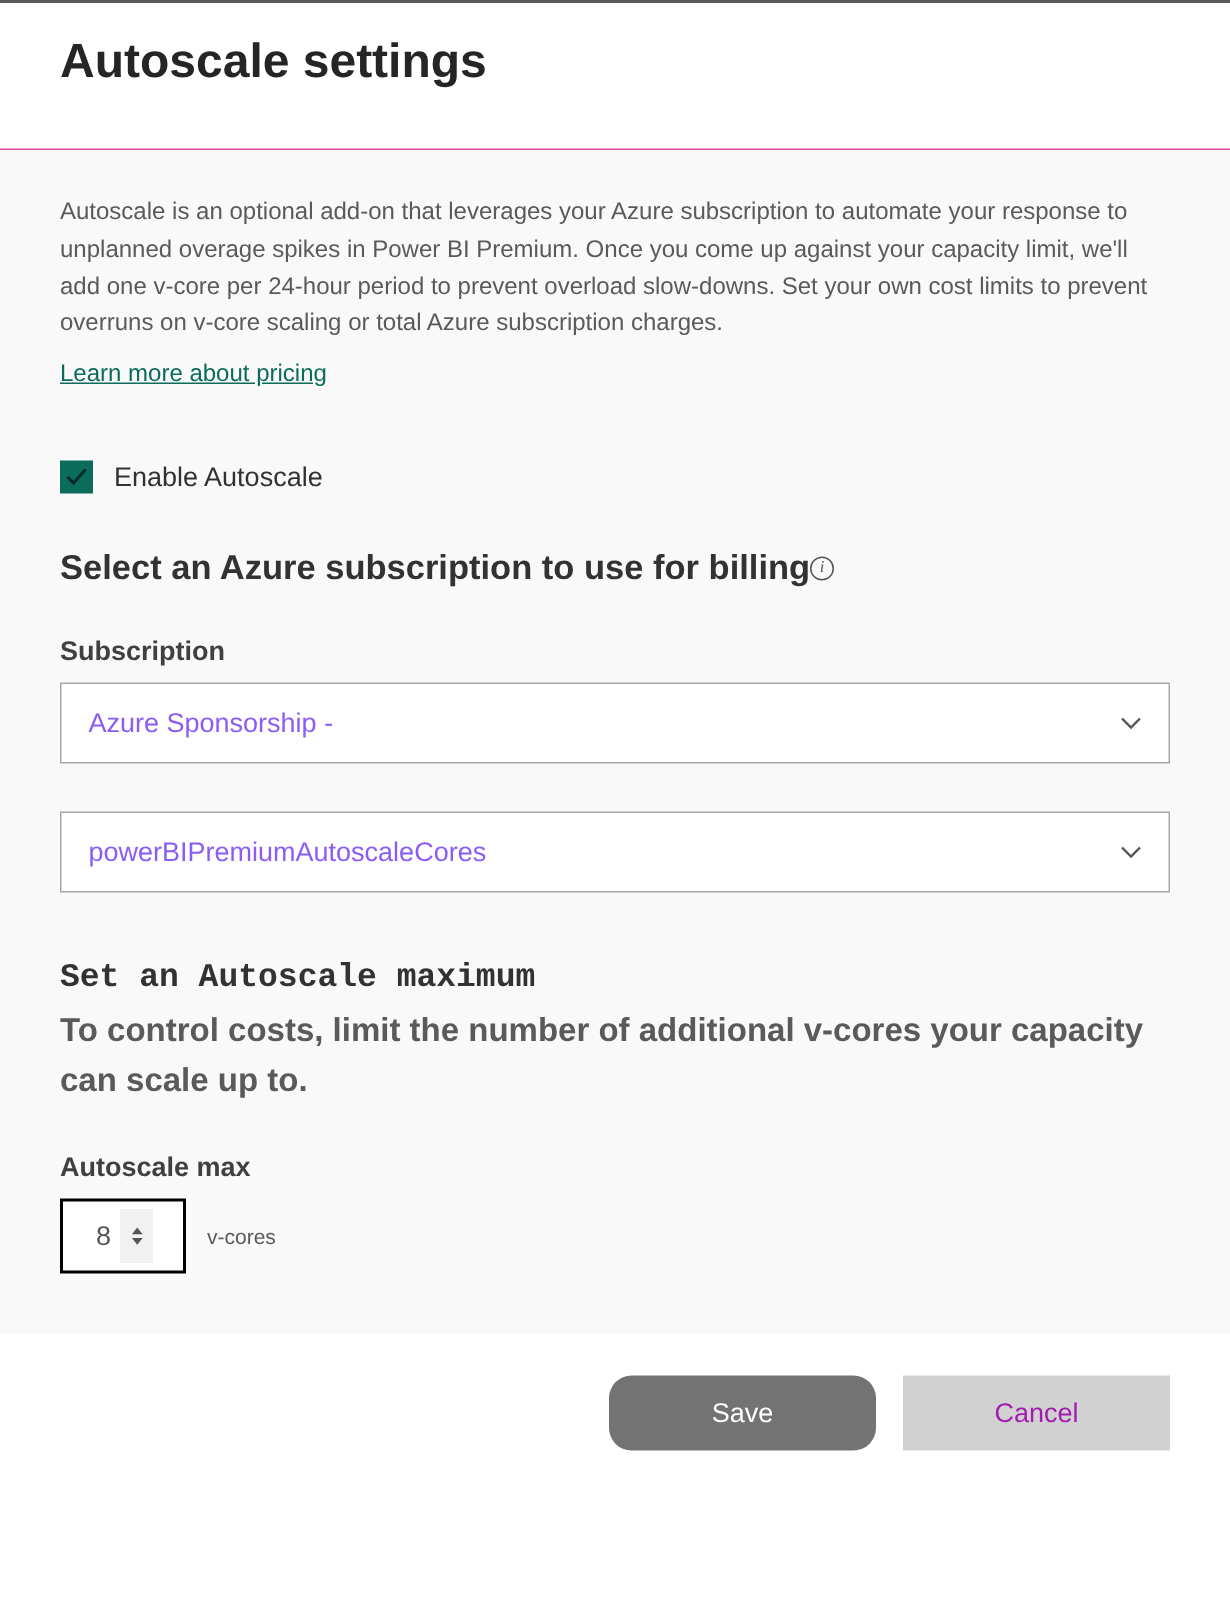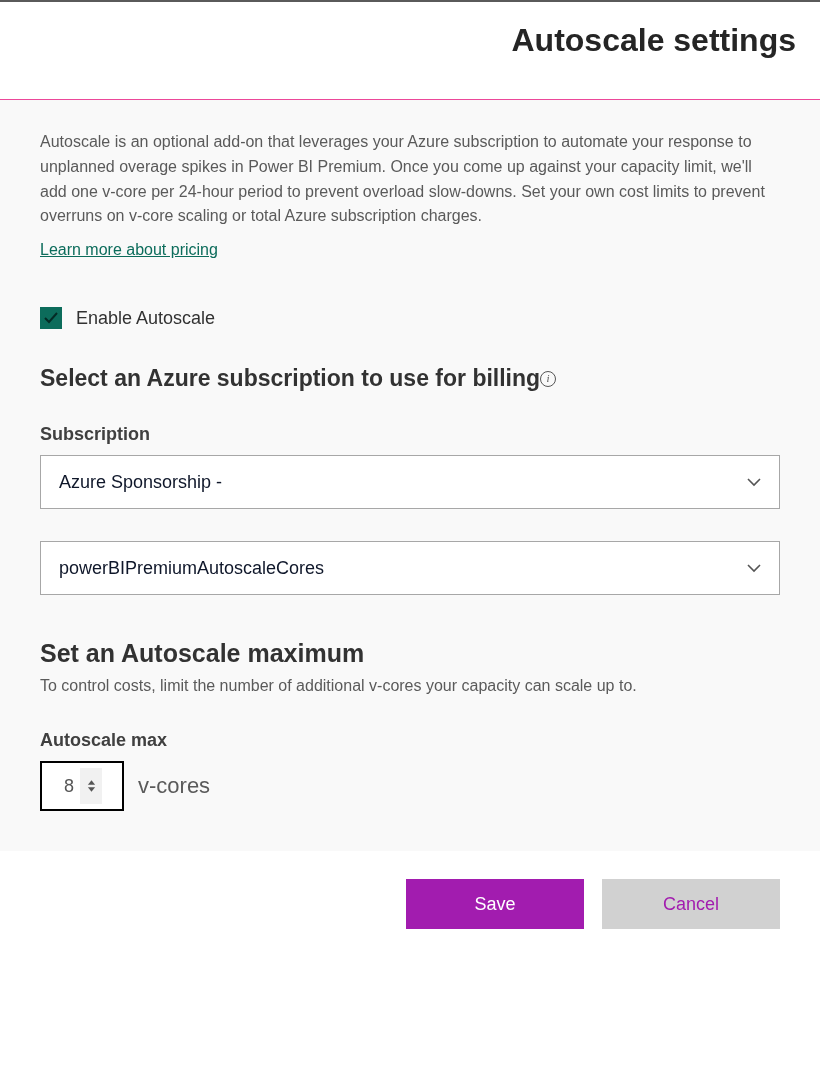--- a/index.html
+++ b/index.html
@@ -8,21 +8,20 @@
     font-family: "Segoe UI", -apple-system, BlinkMacSystemFont, sans-serif;
     background: #fff;
     width: 820px;
   }
   .top-border {
     height: 2px;
     background: #5a5a5a;
   }
   .header {
     padding: 20px 24px 40px 40px;
-    text-align: right;
   }
   .header h1 {
     font-size: 32px;
     font-weight: 600;
     color: #252525;
     margin: 0;
   }
   .content {
     background: #f9f9f9;
     border-top: 1px solid #ec4899;
@@ -94,39 +93,41 @@
     width: 100%;
     height: 54px;
     background: #fff;
     border: 1px solid #a7a7a7;
     display: flex;
     align-items: center;
     justify-content: space-between;
     padding: 0 18px;
     cursor: pointer;
     font-size: 18px;
-    color: #0f172a;
+    color: #8b5cf6;
     margin-bottom: 32px;
   }
   .dropdown:last-of-type { margin-bottom: 0; }
   .chevron {
     width: 14px;
     height: 14px;
   }
   .subsection-heading {
-    font-size: 25px;
+    font-size: 22px;
     font-weight: 600;
     color: #323232;
     margin: 44px 0 6px 0;
+    font-family: Liberation Mono, monospace;
   }
   .sub-desc {
-    font-size: 16px;
+    font-size: 22px;
     color: #5a5a5a;
     line-height: 1.5;
     margin: 0 0 32px 0;
+    font-weight: bold;
   }
   .number-row {
     display: flex;
     align-items: center;
     gap: 14px;
   }
   .number-input-wrap {
     border: 2px solid #000;
     height: 50px;
     width: 84px;
@@ -150,43 +151,44 @@
     height: 36px;
     background: #f1f1f1;
     display: flex;
     flex-direction: column;
     justify-content: center;
     align-items: center;
     cursor: pointer;
   }
   .stepper svg { width: 9px; height: 7px; display:block; }
   .unit {
-    font-size: 22px;
+    font-size: 14px;
     color: #5a5a5a;
   }
   .footer {
     background: #fff;
     padding: 28px 40px 18px 0;
     display: flex;
     justify-content: flex-end;
     gap: 18px;
   }
   .btn {
     height: 50px;
     width: 178px;
     font-size: 18px;
     border: none;
     cursor: pointer;
     display: flex;
     align-items: center;
     justify-content: center;
   }
   .btn-primary {
-    background: #a21caf;
+    background: #737373;
     color: #fff;
+    border-radius: 15px;
   }
   .btn-secondary {
     background: #d1d1d1;
     color: #a21caf;
   }
 </style>
 </head>
 <body>
 
 <div class="top-border"></div>

